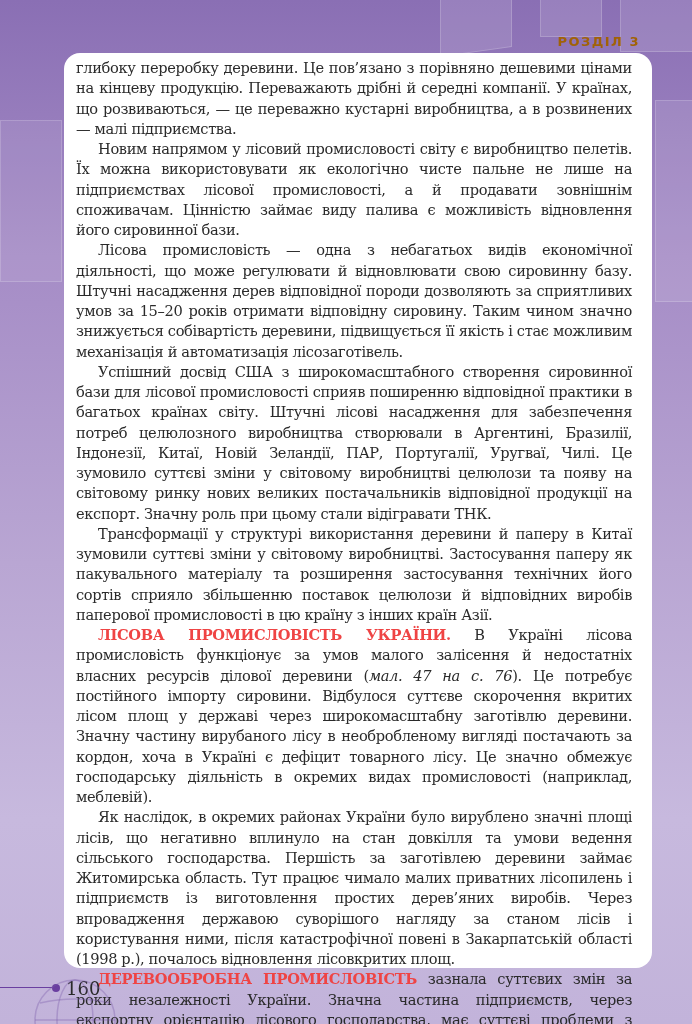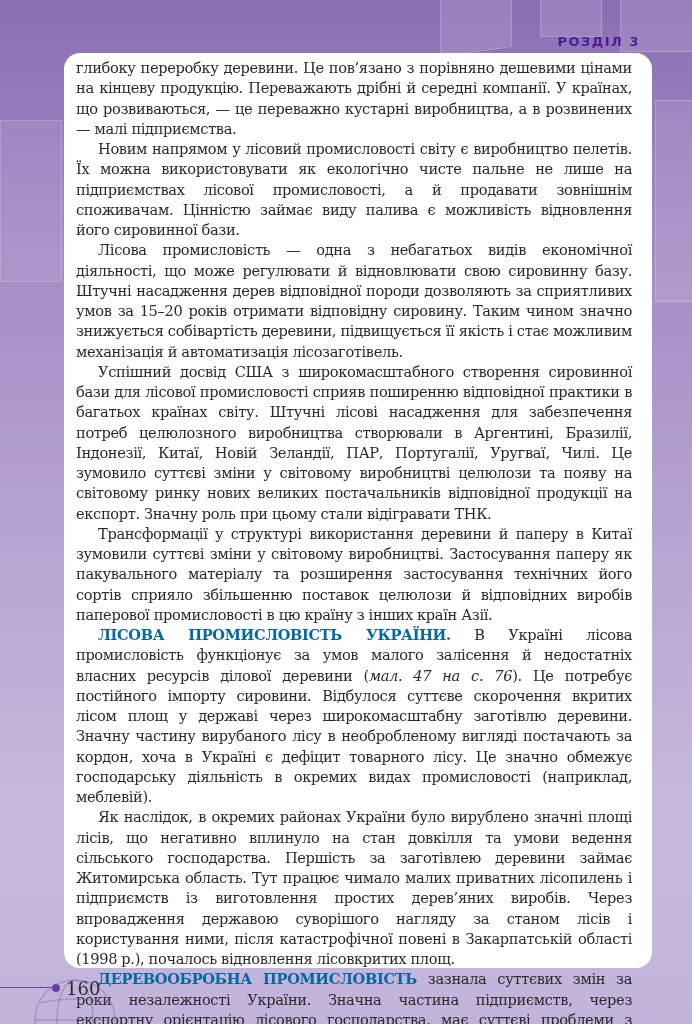--- a/index.html
+++ b/index.html
@@ -5,36 +5,36 @@
   html, body { margin: 0; padding: 0; }
   body {
     width: 692px; height: 1024px; position: relative; overflow: hidden;
     background: linear-gradient(180deg, #8a6fb4 0%, #a58cc6 25%, #b9a6d3 55%, #c7b9de 80%, #c2b3da 100%);
     font-family: "DejaVu Serif", "Liberation Serif", serif;
   }
   .bg-deco { position: absolute; inset: 0; pointer-events: none; }
   .bg-deco .bar { position: absolute; background: rgba(255,255,255,0.12); border: 1px solid rgba(255,255,255,0.18); }
   .chapter-label {
     position: absolute; top: 34px; right: 52px;
-    color: #4c1d95; font-family: "DejaVu Sans", sans-serif; font-weight: bold;
+    color: #a16207; font-family: "DejaVu Sans", sans-serif; font-weight: bold;
     font-size: 13px; letter-spacing: 1.5px; text-transform: uppercase;
   }
   .card {
     position: absolute; left: 64px; top: 53px; width: 588px; height: 915px;
     background: #ffffff; border-radius: 16px;
     box-sizing: border-box; padding: 5px 20px 0 12px;
   }
   .text {
     font-family: "DejaVu Serif", "Liberation Serif", serif;
     font-size: 14.6px; line-height: 20.25px; color: #2a2a2a;
     text-align: justify; hyphens: manual; letter-spacing: -0.35px;
   }
   .text p { margin: 0; text-indent: 22px; }
   .text p.cont { text-indent: 0; }
-  .hl { color: #0369a1; font-weight: bold; }
+  .hl { color: #ef4444; font-weight: bold; }
   .it { font-style: italic; }
   .page-num {
     position: absolute; left: 66px; top: 978px;
     font-family: "DejaVu Serif", serif; font-size: 18px; color: #2a2a2a; text-align: right;
   }
   .page-dot {
     position: absolute; left: 52px; top: 984px; width: 8px; height: 8px;
     border-radius: 50%; background: #6a3fa0;
   }
   .page-line { position: absolute; left: 0; top: 987px; width: 52px; height: 1px; background: #6a3fa0; }

